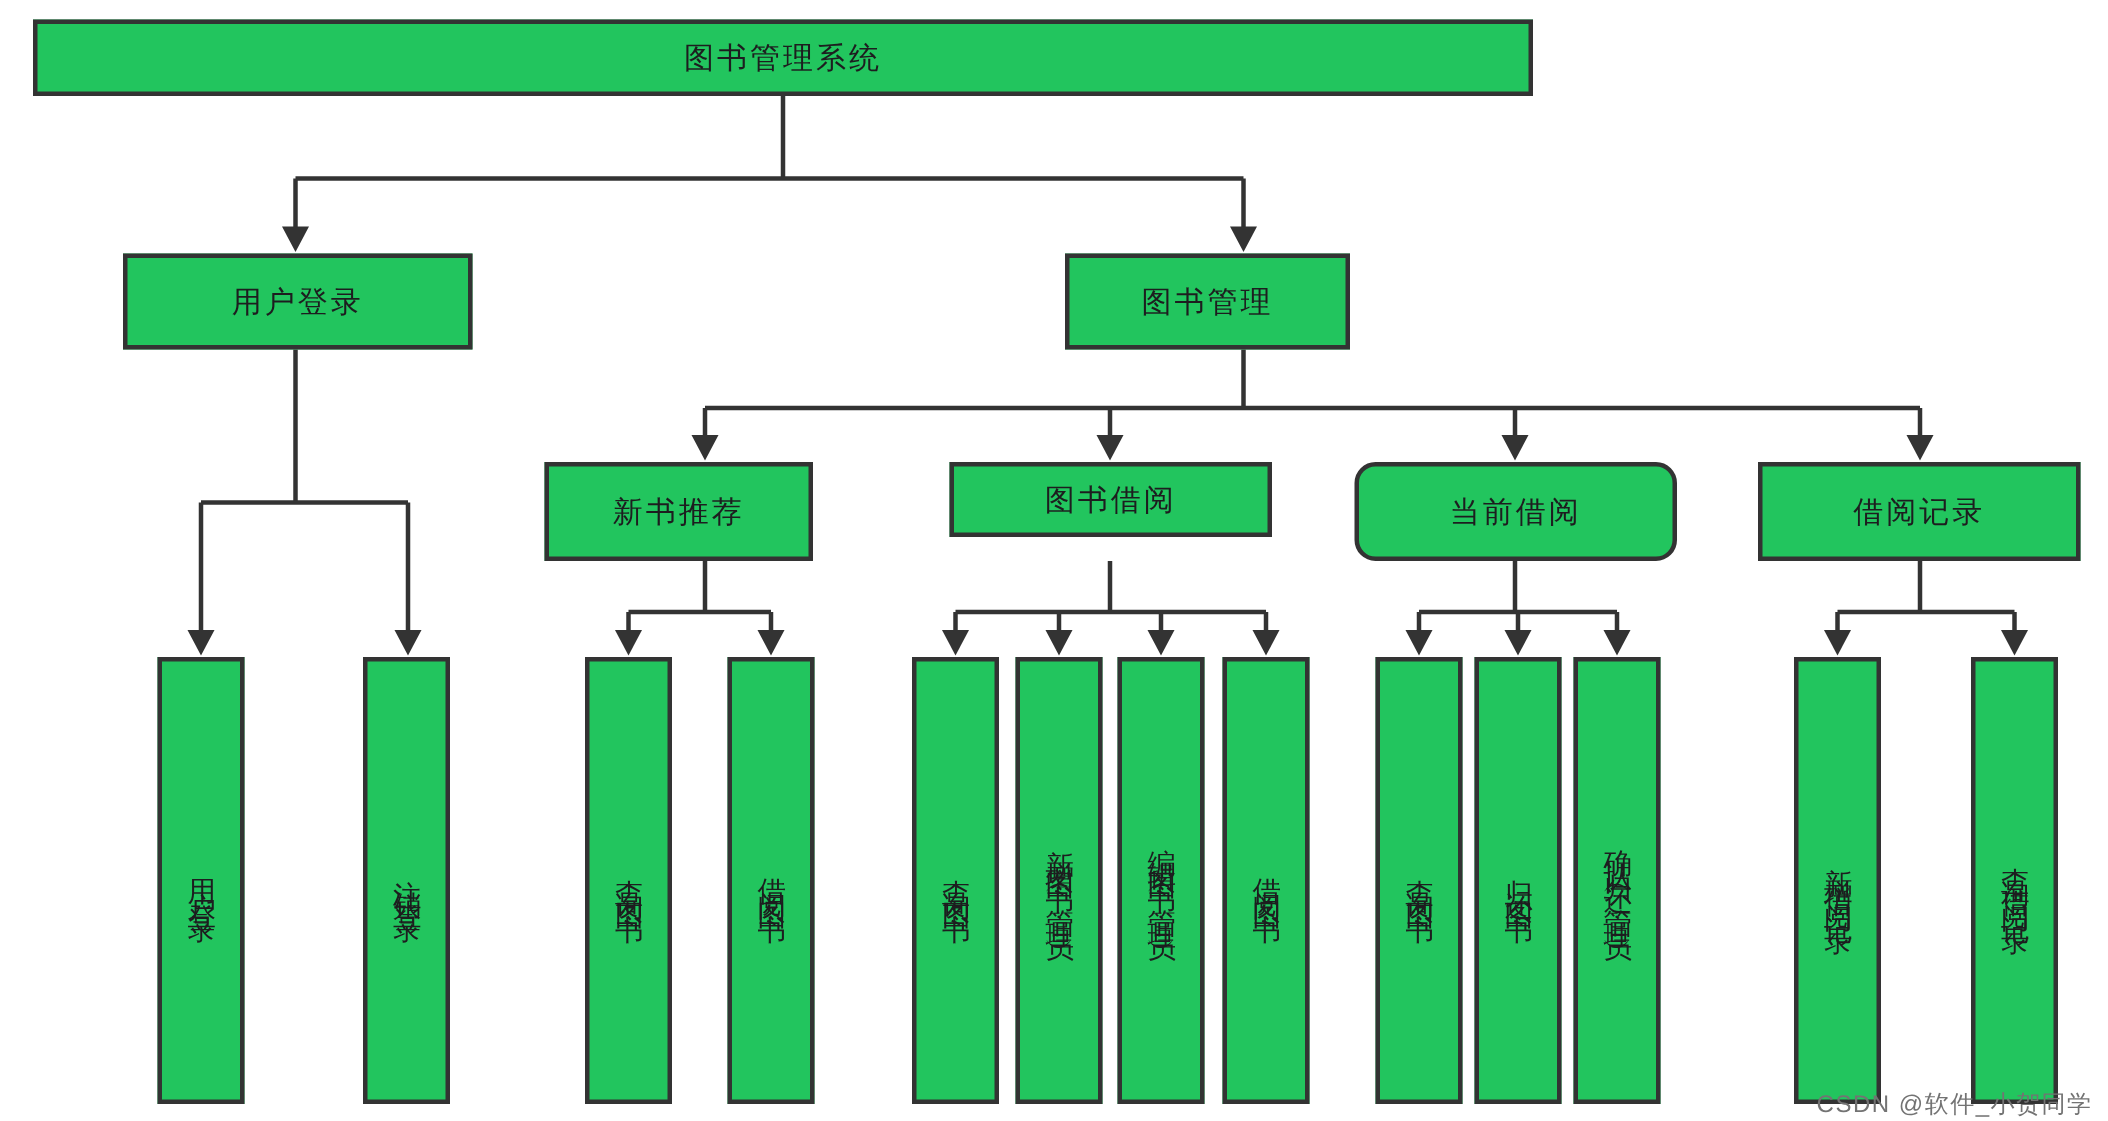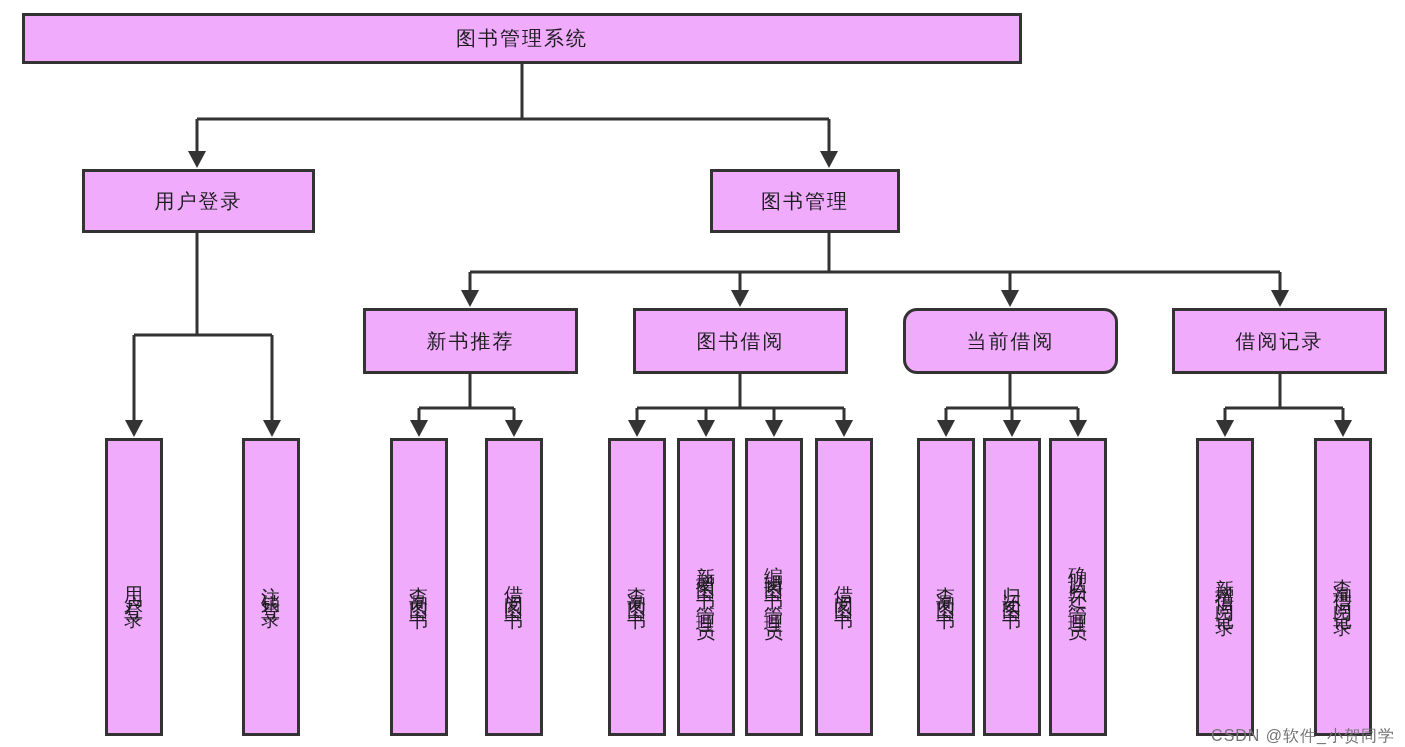--- a/index.html
+++ b/index.html
@@ -12,21 +12,21 @@
     font-family: "Liberation Sans", sans-serif;
   }
   .connectors {
     position: absolute;
     left: 0; top: 0;
     width: 1405px; height: 747px;
   }
   .box {
     position: absolute;
     box-sizing: border-box;
-    background: #f0abfc;
+    background: #22c55e;
     border: 3px solid #333333;
     display: flex;
     align-items: center;
     justify-content: center;
     color: #1d1d1f;
     font-size: 20px;
     letter-spacing: 2px;
     white-space: nowrap;
     z-index: 2;
   }
@@ -34,22 +34,22 @@
     writing-mode: vertical-rl;
     text-orientation: mixed;
     font-size: 19px;
     letter-spacing: 8px;
     line-height: 1;
   }
   
   .n-root            { left: 22px;   top: 13px;  width: 1000px; height: 51px; }
   .n-user-login      { left: 82px;   top: 169px; width: 233px;  height: 64px; }
   .n-book-mgmt       { left: 710px;  top: 169px; width: 190px;  height: 64px; }
-  .n-new-books       { left: 363px;  top: 308px; width: 215px;  height: 66px; }
-  .n-book-borrow     { left: 633px;  top: 308px; width: 215px;  height: 66px; }
+  .n-new-books       { left: 363px;  top: 308px; width: 179px;  height: 66px; }
+  .n-book-borrow     { left: 633px;  top: 308px; width: 215px;  height: 50px; }
   .n-current-borrow  { left: 903px;  top: 308px; width: 215px;  height: 66px; border-radius: 14px; }
   .n-borrow-records  { left: 1172px; top: 308px; width: 215px;  height: 66px; }
   .lf { top: 438px; width: 58px; height: 298px; }
   .l-login      { left: 105px; }
   .l-logout     { left: 242px; }
   .l-nb-query   { left: 390px; }
   .l-nb-borrow  { left: 485px; }
   .l-bb-query   { left: 608px; }
   .l-bb-add     { left: 677px; }
   .l-bb-edit    { left: 745px; }

